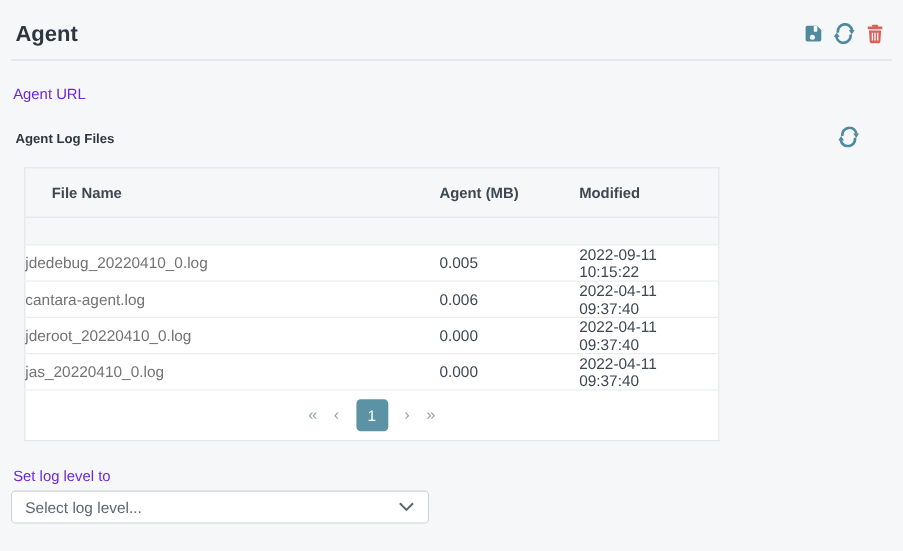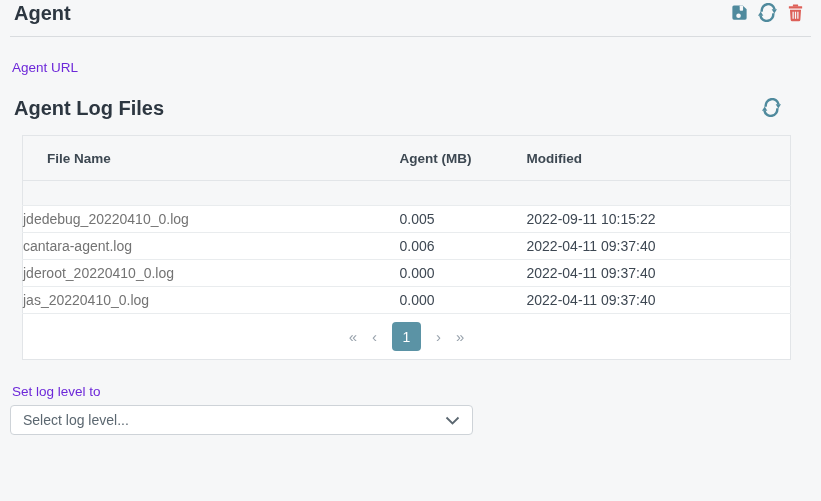--- a/index.html
+++ b/index.html
@@ -5,41 +5,41 @@
   * { box-sizing: border-box; }
   body {
     margin: 0; width: 821px; height: 501px; overflow: hidden;
     background: #f6f7f8; color: #3d4752;
     font-family: "Liberation Sans", "DejaVu Sans", sans-serif;
   }
   .page { padding: 0 10px; }
 
   .header-row {
     display: flex; justify-content: space-between; align-items: center;
-    padding: 2px 6px 11px 4px; border-bottom: 1px solid #d9dcdf;
+    padding: 20px 6px 11px 4px; border-bottom: 1px solid #d9dcdf;
   }
   h1 { margin: 0; font-size: 20px; font-weight: bold; color: #2d3741; }
   .header-icons { display: flex; align-items: center; gap: 9px; }
   .icon-btn { display: inline-flex; cursor: pointer; background: none; border: none; padding: 0; }
 
   .field-block { margin-top: 23px; }
   .field-label { display: block; font-size: 13.5px; color: #6d28d9; margin: 0 0 6px 2px; }
   .text-input {
     width: 796px; height: 29px; border: 1px solid #ced3d8; border-radius: 4px;
     background: #fff; padding: 0 12px; font-size: 14px; color: #3d4752; font-family: inherit;
   }
 
   .section-header {
     display: flex; justify-content: space-between; align-items: center;
     margin-top: 22px; padding: 0 30px 0 4px;
   }
-  h2 { margin: 0; font-size: 20px; font-weight: bold; color: #2d3741; }
+  h2 { margin: 0; font-size: 12px; font-weight: bold; color: #2d3741; }
 
   table.log-table {
-    border-collapse: collapse; width: 769px; margin: 15px 0 0 12px;
+    border-collapse: collapse; width: 632px; margin: 15px 0 0 12px;
     border: 1px solid #e2e5e8; table-layout: fixed;
   }
   .log-table th {
     text-align: left; font-size: 13.5px; font-weight: bold; color: #3d4852;
     height: 45px; border-bottom: 1px solid #e2e5e8; padding: 0;
   }
   th.c1, td.c1 { padding-left: 24px; }
   .empty-row td { height: 25px; border-bottom: 1px solid #e9ecee; }
   .data-row { background: #fff; }
   .data-row td { height: 27px; border-bottom: 1px solid #e9ecee; font-size: 14px; padding: 0; }
@@ -47,21 +47,21 @@
   .pagination-row td { background: #fff; height: 46px; padding: 0; }
   .pagination { display: flex; justify-content: center; align-items: center; gap: 15px; }
   .pg-arrow { color: #98a2ac; font-size: 15px; cursor: pointer; user-select: none; }
   .pg-active {
     display: inline-flex; width: 29px; height: 29px; align-items: center; justify-content: center;
     background: #5b93a5; color: #fff; border-radius: 4px; font-size: 14px; cursor: pointer;
   }
 
   .log-level { margin-top: 24px; }
   .select-box {
-    width: 463px; height: 30px; background: #fff; border: 1px solid #ced3d8; border-radius: 4px;
+    width: 380px; height: 30px; background: #fff; border: 1px solid #ced3d8; border-radius: 4px;
     display: flex; align-items: center; justify-content: space-between; padding: 0 12px; cursor: pointer;
   }
   .select-value { font-size: 14px; color: #5b6770; }
 </style>
 </head>
 <body>
 
 <div class="page">
 
   <div class="header-row">

